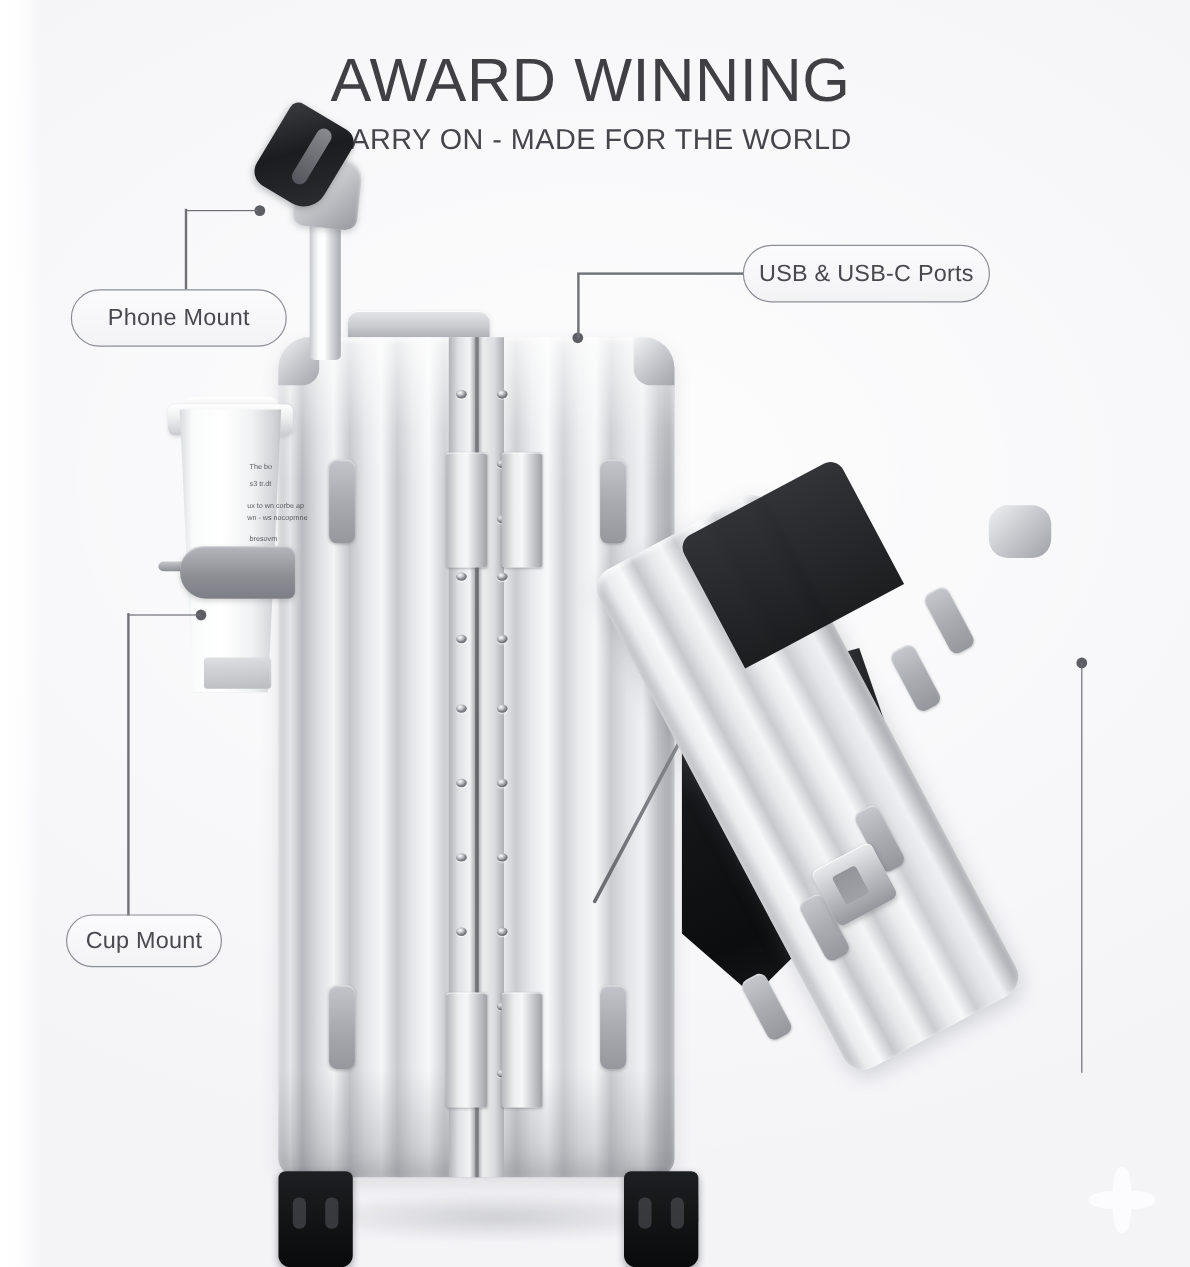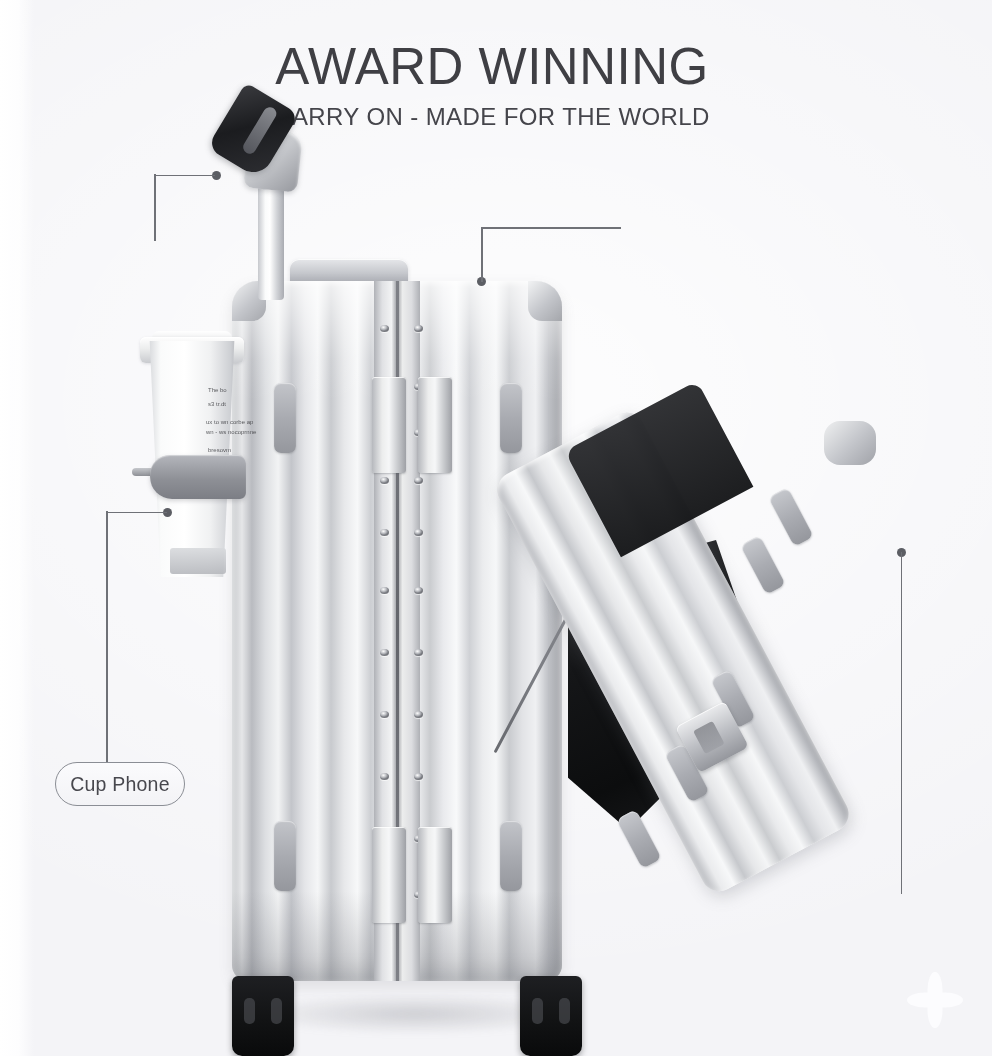--- a/index.html
+++ b/index.html
@@ -304,30 +304,36 @@
   </div>
 
   <div class="wheel-tire" style="left:236px;top:990px"></div>
   <div class="wheel-house" style="left:232px;top:976px"></div>
   <div class="wheel-tire" style="left:524px;top:990px"></div>
   <div class="wheel-house" style="left:520px;top:976px"></div>
 
   <div class="dot" style="left:212px;top:171px"></div>
   <div class="leader leader-h" style="left:155px;top:174.5px;width:60px"></div>
   <div class="leader leader-v" style="left:154px;top:174px;height:67px"></div>
+  <div class="pill" style="left:59px;top:241px;width:180px;height:48px">
+    <span>Phone Mount</span>
+  </div>
 
   <div class="dot" style="left:477px;top:277px"></div>
   <div class="leader leader-v" style="left:481px;top:228px;height:54px"></div>
   <div class="leader leader-h" style="left:481px;top:227px;width:140px"></div>
+  <div class="pill" style="left:619px;top:204px;width:206px;height:48px">
+    <span>USB &amp; USB-C Ports</span>
+  </div>
 
   <div class="dot" style="left:163px;top:508px"></div>
   <div class="leader leader-h" style="left:107px;top:511.5px;width:60px"></div>
   <div class="leader leader-v" style="left:106px;top:511px;height:253px"></div>
   <div class="pill" style="left:55px;top:762px;width:130px;height:44px">
-    <span>Cup Phone</span>
+    <span>Cup Mount</span>
   </div>
 
   <div class="dot" style="left:897px;top:548px"></div>
   <div class="leader leader-v" style="left:900.5px;top:552px;height:342px"></div>
 
   <div class="sparkle" style="left:907px;top:972px"></div>
 
 </div>
 
 </body></html>

